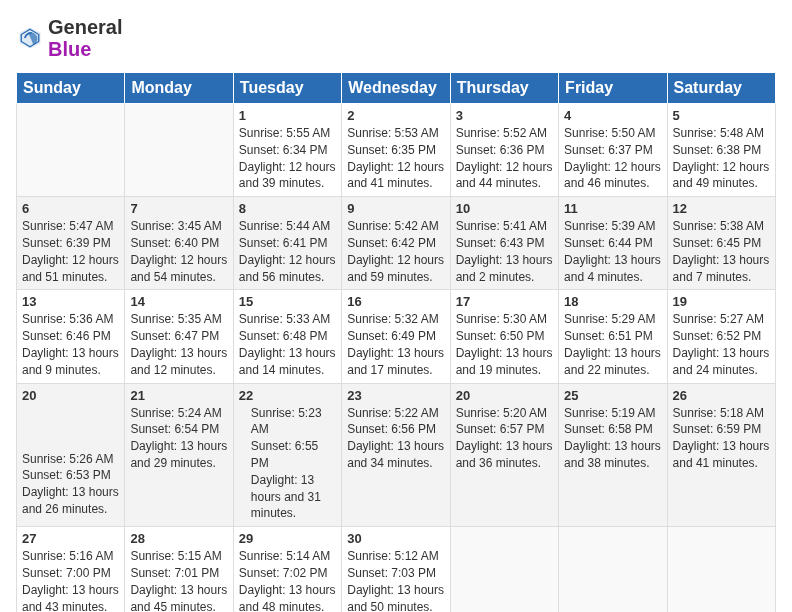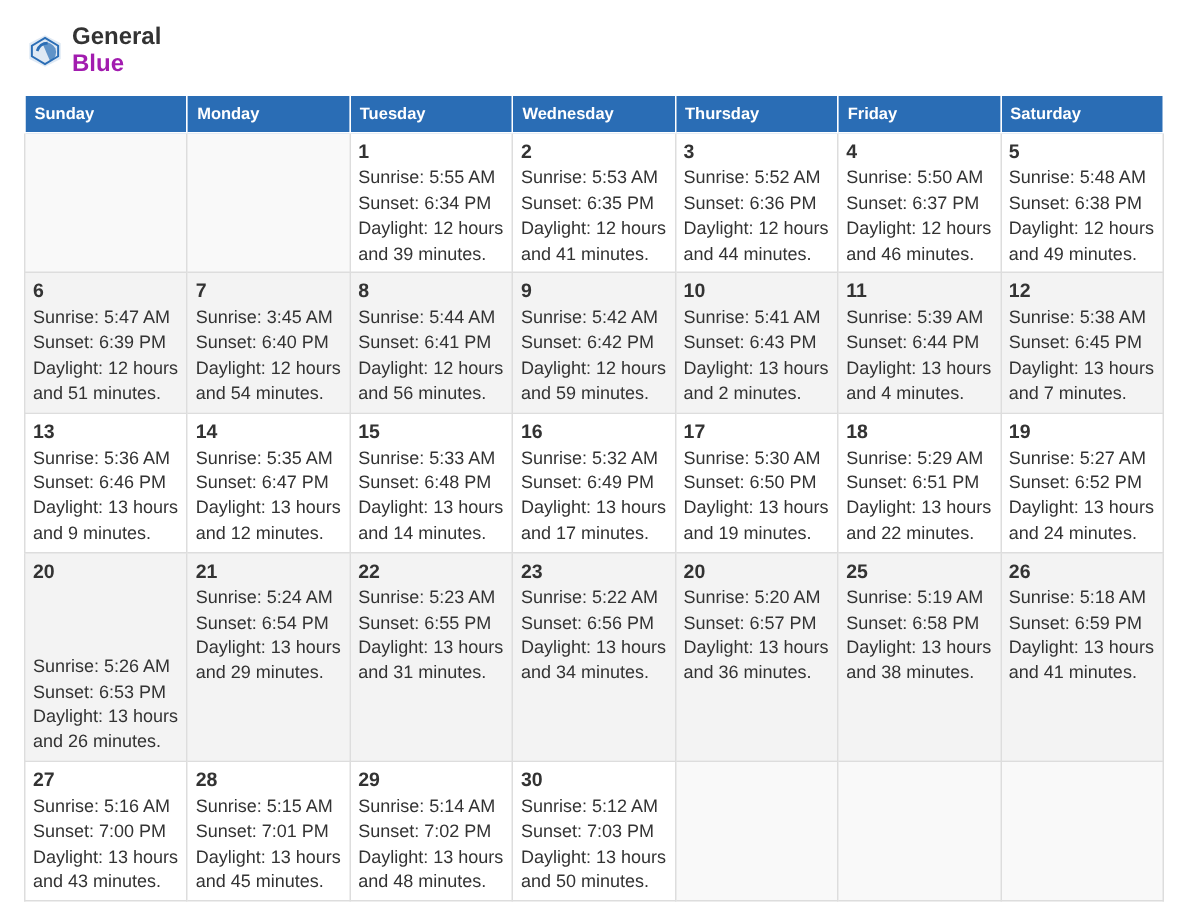--- a/index.html
+++ b/index.html
@@ -15,21 +15,21 @@
       justify-content: space-between;
       align-items: flex-start;
       margin-bottom: 12px;
     }
     .logo {
       display: flex;
       align-items: center;
       gap: 4px;
     }
     .logo-text {
-      font-size: 16px;
+      font-size: 20px;
       font-weight: bold;
       line-height: 1.1;
     }
     .logo-text .general { color: #333; }
     .logo-text .blue { color: #a21caf; }
     .logo-icon {
       width: 28px;
       height: 28px;
     }
     .title-block {
@@ -47,21 +47,21 @@
     .calendar {
       width: 100%;
       border-collapse: collapse;
       font-size: 11px;
     }
     .calendar th {
       background: #2a6db5;
       color: #fff;
       text-align: left;
       padding: 6px 6px;
-      font-size: 11px;
+      font-size: 16px;
       font-weight: bold;
       border: 1px solid #fff;
     }
     .calendar td {
       vertical-align: top;
       padding: 4px 5px;
       border: 1px solid #ddd;
       height: 80px;
       width: 108px;
       background: #fff;
@@ -246,21 +246,21 @@
 Daylight: 13 hours and 26 minutes.</div>
         </td>
         <td>
           <span class="day-number">21</span>
           <div class="day-info" style="white-space: pre-line;">Sunrise: 5:24 AM
 Sunset: 6:54 PM
 Daylight: 13 hours and 29 minutes.</div>
         </td>
         <td>
           <span class="day-number">22</span>
-          <div class="day-info" style="white-space: pre-line;">Sunrise: 5:23 AM
+          <div class="day-info" style="white-space: pre-line; margin-left: 12px;">Sunrise: 5:23 AM
 Sunset: 6:55 PM
 Daylight: 13 hours and 31 minutes.</div>
         </td>
         <td>
           <span class="day-number">23</span>
           <div class="day-info" style="white-space: pre-line;">Sunrise: 5:22 AM
 Sunset: 6:56 PM
 Daylight: 13 hours and 34 minutes.</div>
         </td>
         <td>

